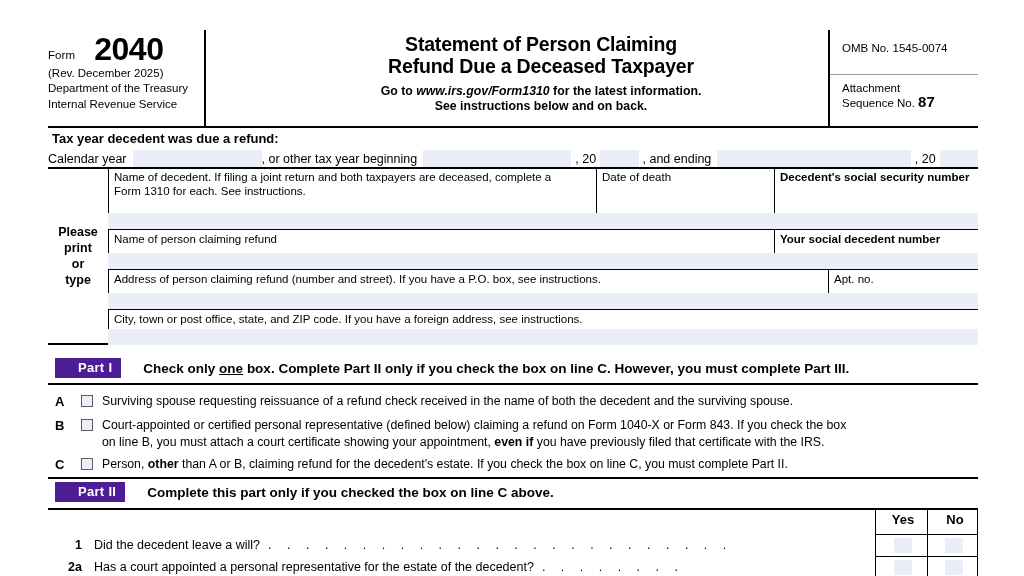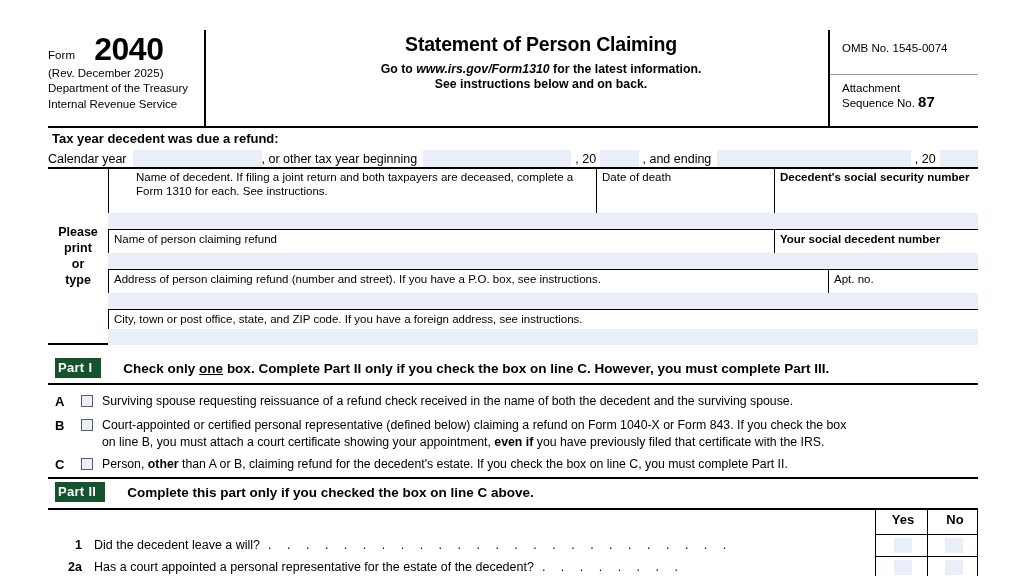--- a/index.html
+++ b/index.html
@@ -84,22 +84,22 @@
     font-size:11.5px;line-height:13.5px;padding:4px 6px 0 6px;display:block;
   }
   .cell .cap.b{font-weight:bold;}
   .cell .shade{position:absolute;left:0;right:0;bottom:0;height:16px;background:#eaeef8;}
 
   .vline{position:absolute;top:0;bottom:0;width:0;border-left:1.2px solid #000;}
 
   
   .parthdr{position:absolute;display:flex;align-items:center;}
   .parttag{
-    background:#14532d;color:#fff;font-size:13px;font-weight:bold;
-    padding:2px 9px 3px 3px;letter-spacing:.3px;line-height:15px;
+    background:#4c1d95;color:#fff;font-size:13px;font-weight:bold;
+    padding:2px 9px 3px 23px;letter-spacing:.3px;line-height:15px;
     display:inline-block;
   }
   .parttext{font-size:13.5px;font-weight:bold;margin-left:22px;}
   .parttext u{text-decoration:underline;}
 
   .abcrow{position:absolute;display:flex;align-items:flex-start;}
   .abc-letter{width:26px;flex:0 0 26px;font-size:13px;font-weight:bold;text-align:left;padding-top:1px;}
   .cbox{
     width:12px;height:12px;flex:0 0 12px;border:1px solid #5c5c5c;background:#eaeef8;
     margin-top:2px;margin-right:9px;box-sizing:border-box;
@@ -137,20 +137,21 @@
         <span class="form-word">Form</span>
         <span class="form-num">2040</span>
       </div>
       <div class="rev">(Rev. December 2025)</div>
       <div class="dept">Department of the Treasury</div>
       <div class="dept">Internal Revenue Service</div>
     </div>
 
     <div class="hdr-mid">
       <div class="title1">Statement of Person Claiming</div>
+      <div class="title2">Refund Due a Deceased Taxpayer</div>
       <div class="goto">
         <span>Go to </span><i>www.irs.gov/Form1310</i><span> for the latest information.</span>
       </div>
       <div class="seeinstr">See instructions below and on back.</div>
     </div>
 
     <div class="hdr-right">
       <div class="omb">OMB No. 1545-0074</div>
       <div class="attach">
         <div>Attachment</div>
@@ -182,21 +183,21 @@
     <div class="pleasecol">
       <span>Please</span>
       <span>print</span>
       <span>or</span>
       <span>type</span>
     </div>
 
     <div class="gridbody">
 
       <div class="rowA">
-        <div class="cell" style="left:0;width:488px;padding-left:22px;">
+        <div class="cell" style="left:0;width:488px;">
           <span class="cap">Name of decedent. If filing a joint return and both taxpayers are deceased, complete a</span>
           <span class="cap" style="padding-top:0;">Form 1310 for each. See instructions.</span>
           <span class="shade"></span>
         </div>
         <div class="vline" style="left:488px;"></div>
         <div class="cell" style="left:488px;width:178px;">
           <span class="cap">Date of death</span>
           <span class="shade"></span>
         </div>
         <div class="vline" style="left:666px;"></div>

